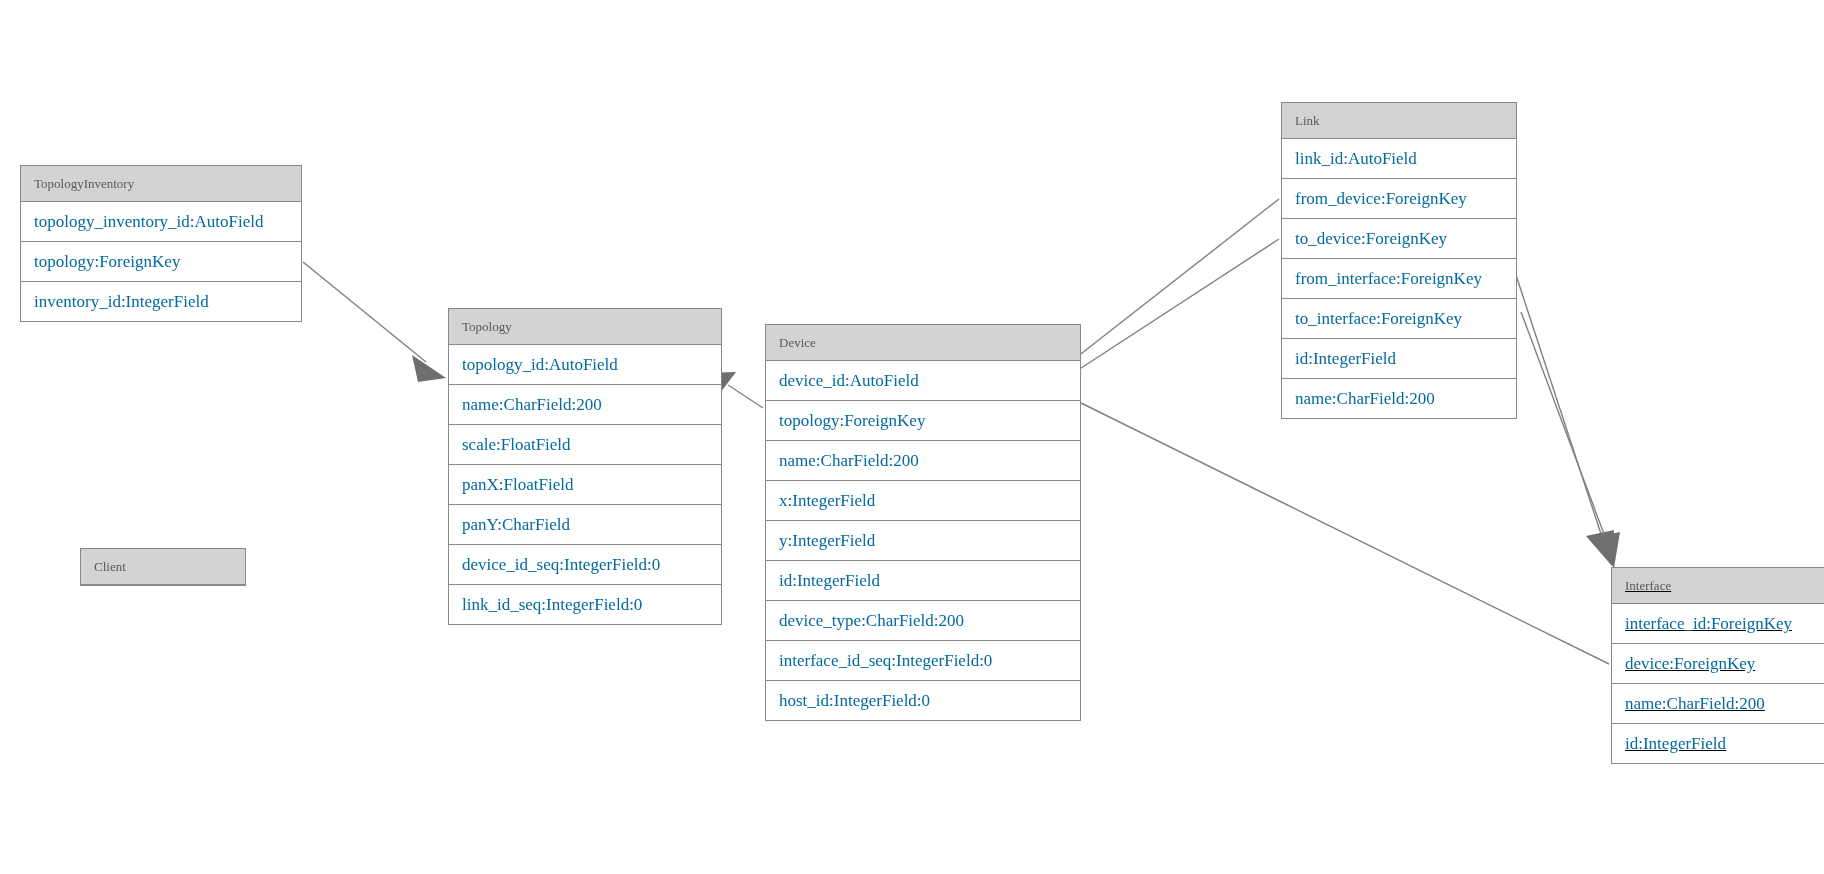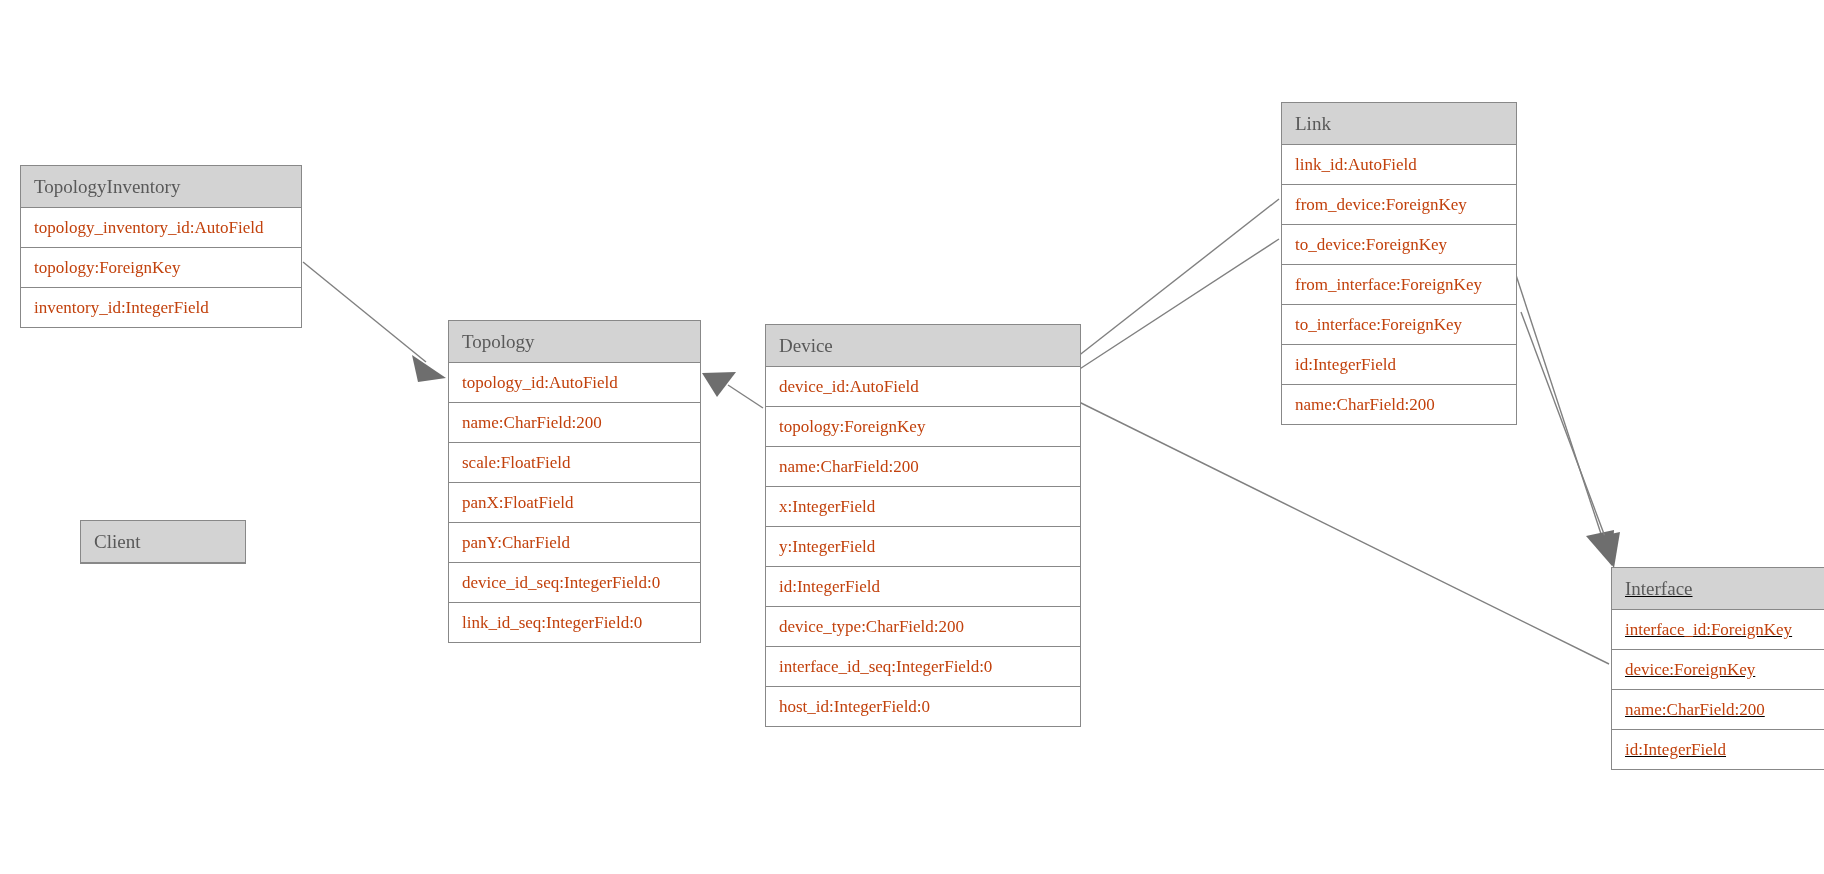--- a/index.html
+++ b/index.html
@@ -28,30 +28,30 @@
     box-sizing: border-box;
     border: 1px solid #888888;
     background: #ffffff;
     z-index: 5;
   }
   .entity-header {
     box-sizing: border-box;
     background: #d3d3d3;
     border-bottom: 1px solid #888888;
     color: #595959;
-    font-size: 19px;
+    font-size: 13px;
     line-height: 1;
     padding: 11px 0 11px 13px;
     white-space: nowrap;
     overflow: hidden;
   }
   .entity-field {
     box-sizing: border-box;
     border-bottom: 1px solid #888888;
-    color: #c2410c;
+    color: #0369a1;
     font-size: 17px;
     line-height: 1;
     padding: 11px 0 11px 13px;
     white-space: nowrap;
     overflow: hidden;
     background: #ffffff;
   }
   .entity-field:last-child {
     border-bottom: none;
   }
@@ -104,32 +104,32 @@
     </g>
   </svg>
 
   <div class="entity" style="left:20px; top:165px; width:282px;">
     <div class="entity-header">TopologyInventory</div>
     <div class="entity-field">topology_inventory_id:AutoField</div>
     <div class="entity-field">topology:ForeignKey</div>
     <div class="entity-field">inventory_id:IntegerField</div>
   </div>
 
-  <div class="entity" style="left:448px; top:320px; width:253px;">
+  <div class="entity" style="left:448px; top:308px; width:274px;">
     <div class="entity-header">Topology</div>
     <div class="entity-field">topology_id:AutoField</div>
     <div class="entity-field">name:CharField:200</div>
     <div class="entity-field">scale:FloatField</div>
     <div class="entity-field">panX:FloatField</div>
     <div class="entity-field">panY:CharField</div>
     <div class="entity-field">device_id_seq:IntegerField:0</div>
     <div class="entity-field">link_id_seq:IntegerField:0</div>
   </div>
 
-  <div class="entity" style="left:80px; top:520px; width:166px;">
+  <div class="entity" style="left:80px; top:548px; width:166px;">
     <div class="entity-header">Client</div>
   </div>
 
   <div class="entity" style="left:765px; top:324px; width:316px;">
     <div class="entity-header">Device</div>
     <div class="entity-field">device_id:AutoField</div>
     <div class="entity-field">topology:ForeignKey</div>
     <div class="entity-field">name:CharField:200</div>
     <div class="entity-field">x:IntegerField</div>
     <div class="entity-field">y:IntegerField</div>

